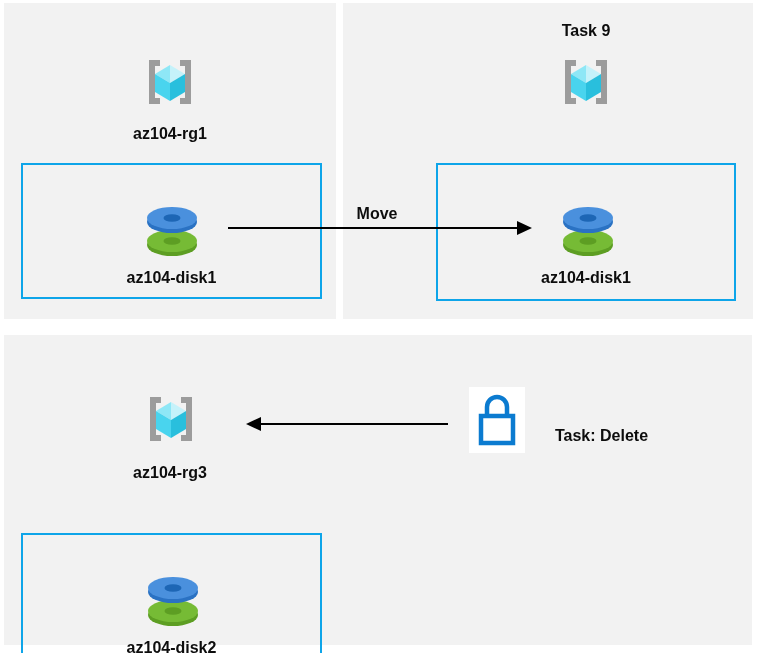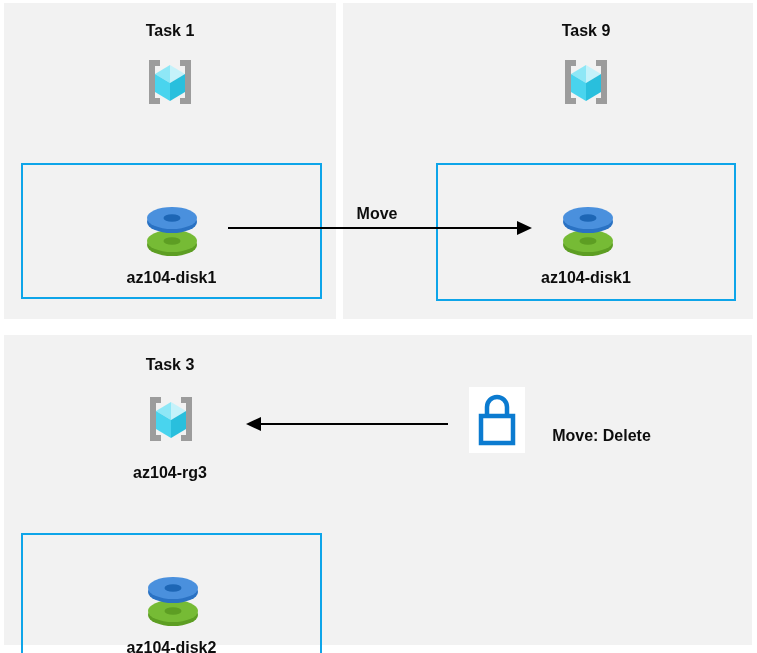--- a/index.html
+++ b/index.html
@@ -20,31 +20,31 @@
     position:absolute;background:#ffffff;display:flex;align-items:center;justify-content:center;
   }
   .arrows{position:absolute;left:0;top:0;width:757px;height:653px;pointer-events:none;}
 </style>
 </head>
 <body>
 
 <div class="canvas">
 
   <div class="panel" style="left:4px;top:3px;width:332px;height:316px;">
-    <div class="txt" style="left:0;width:332px;top:18px;">Task 1</div>
 
     <svg class="icon" style="left:137px;top:52px;" width="58" height="56" viewBox="0 0 58 56">
       <path d="M19 8 H11 V46 H19" fill="none" stroke="#9c9c9c" stroke-width="6"></path>
       <path d="M39 8 H47 V46 H39" fill="none" stroke="#9c9c9c" stroke-width="6"></path>
       <polygon points="29,10 14,19 29,28" fill="#8ee7f6"></polygon>
       <polygon points="29,10 44,19 29,28" fill="#c5f2fa"></polygon>
       <polygon points="14,19 29,28 29,46 14,37" fill="#49d4ee"></polygon>
       <polygon points="44,19 29,28 29,46 44,37" fill="#29bfdd"></polygon>
     </svg>
 
+    <div class="txt" style="left:0;width:332px;top:121px;">az104-rg1</div>
 
     <div class="diskbox" style="left:17px;top:160px;width:301px;height:136px;">
       <svg class="icon" style="left:118px;top:37px;" width="62" height="58" viewBox="0 0 62 58">
         <ellipse cx="31" cy="43" rx="25" ry="11" fill="#5d9e23"></ellipse>
         <ellipse cx="31" cy="39" rx="25" ry="11" fill="#76bb35"></ellipse>
         <ellipse cx="31" cy="39" rx="8.5" ry="3.8" fill="#5d9e23"></ellipse>
         <ellipse cx="31" cy="20" rx="25" ry="11" fill="#2a72c3"></ellipse>
         <ellipse cx="31" cy="16" rx="25" ry="11" fill="#4a90dd"></ellipse>
         <ellipse cx="31" cy="16" rx="8.5" ry="3.8" fill="#1d66b5"></ellipse>
       </svg>
@@ -72,21 +72,20 @@
         <ellipse cx="31" cy="39" rx="8.5" ry="3.8" fill="#5d9e23"></ellipse>
         <ellipse cx="31" cy="20" rx="25" ry="11" fill="#2a72c3"></ellipse>
         <ellipse cx="31" cy="16" rx="25" ry="11" fill="#4a90dd"></ellipse>
         <ellipse cx="31" cy="16" rx="8.5" ry="3.8" fill="#1d66b5"></ellipse>
       </svg>
       <div class="txt" style="left:0;width:296px;top:103px;">az104-disk1</div>
     </div>
   </div>
 
   <div class="panel" style="left:4px;top:335px;width:748px;height:310px;">
-    <div class="txt" style="left:0;width:332px;top:20px;">Task 3</div>
 
     <svg class="icon" style="left:138px;top:57px;" width="58" height="56" viewBox="0 0 58 56">
       <path d="M19 8 H11 V46 H19" fill="none" stroke="#9c9c9c" stroke-width="6"></path>
       <path d="M39 8 H47 V46 H39" fill="none" stroke="#9c9c9c" stroke-width="6"></path>
       <polygon points="29,10 14,19 29,28" fill="#8ee7f6"></polygon>
       <polygon points="29,10 44,19 29,28" fill="#c5f2fa"></polygon>
       <polygon points="14,19 29,28 29,46 14,37" fill="#49d4ee"></polygon>
       <polygon points="44,19 29,28 29,46 44,37" fill="#29bfdd"></polygon>
     </svg>
 
@@ -103,21 +102,21 @@
       </svg>
       <div class="txt" style="left:0;width:297px;top:103px;">az104-disk2</div>
     </div>
 
     <div class="locktile" style="left:465px;top:52px;width:56px;height:66px;">
       <svg width="40" height="54" viewBox="0 0 40 54">
         <path d="M10 24 V14 a10 10 0 0 1 20 0 V24" fill="none" stroke="#0b7bd0" stroke-width="4.5"></path>
         <rect x="4" y="23" width="32" height="27" fill="#ffffff" stroke="#0b7bd0" stroke-width="4.5"></rect>
       </svg>
     </div>
-    <div class="txt" style="left:540px;top:91px;width:115px;">Move: Delete</div>
+    <div class="txt" style="left:540px;top:91px;width:115px;">Task: Delete</div>
   </div>
 
   <svg class="arrows" viewBox="0 0 757 653">
     <line x1="228" y1="228" x2="519" y2="228" stroke="#000000" stroke-width="2"></line>
     <polygon points="532,228 517,221 517,235" fill="#000000"></polygon>
     <line x1="448" y1="424" x2="259" y2="424" stroke="#000000" stroke-width="2"></line>
     <polygon points="246,424 261,417 261,431" fill="#000000"></polygon>
   </svg>
 
   <div class="txt" style="left:347px;top:204px;width:60px;">Move</div>

